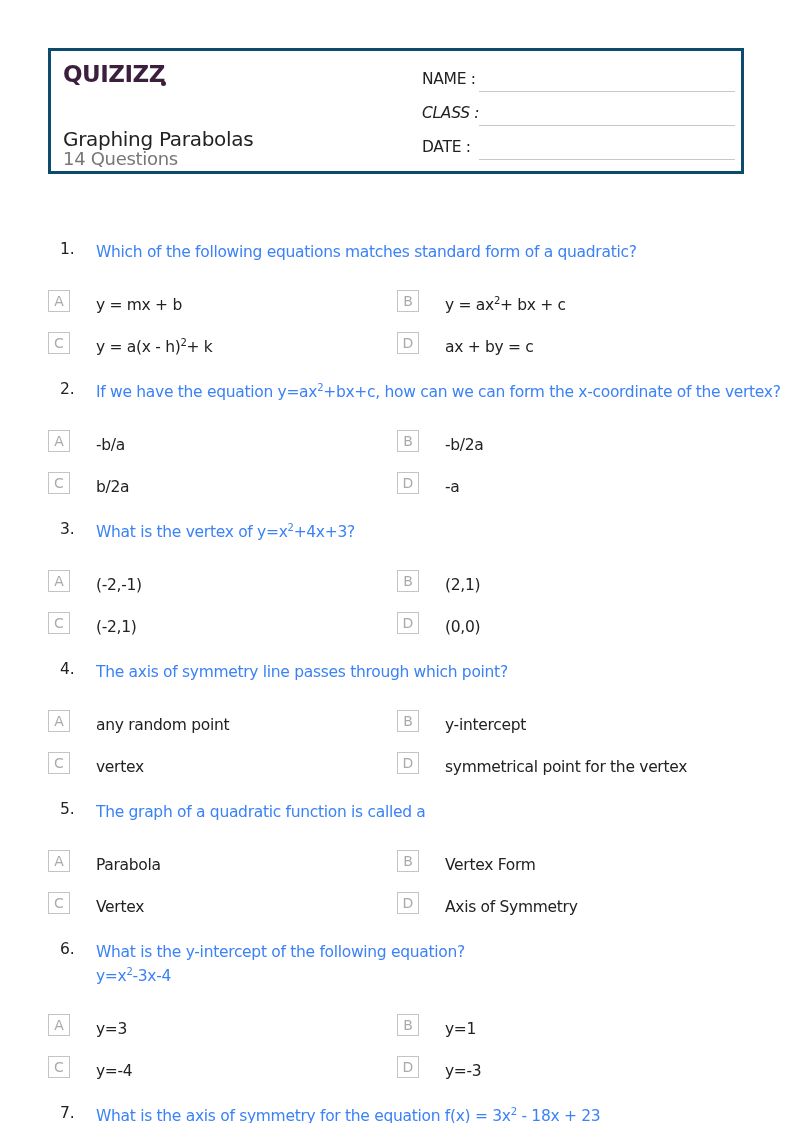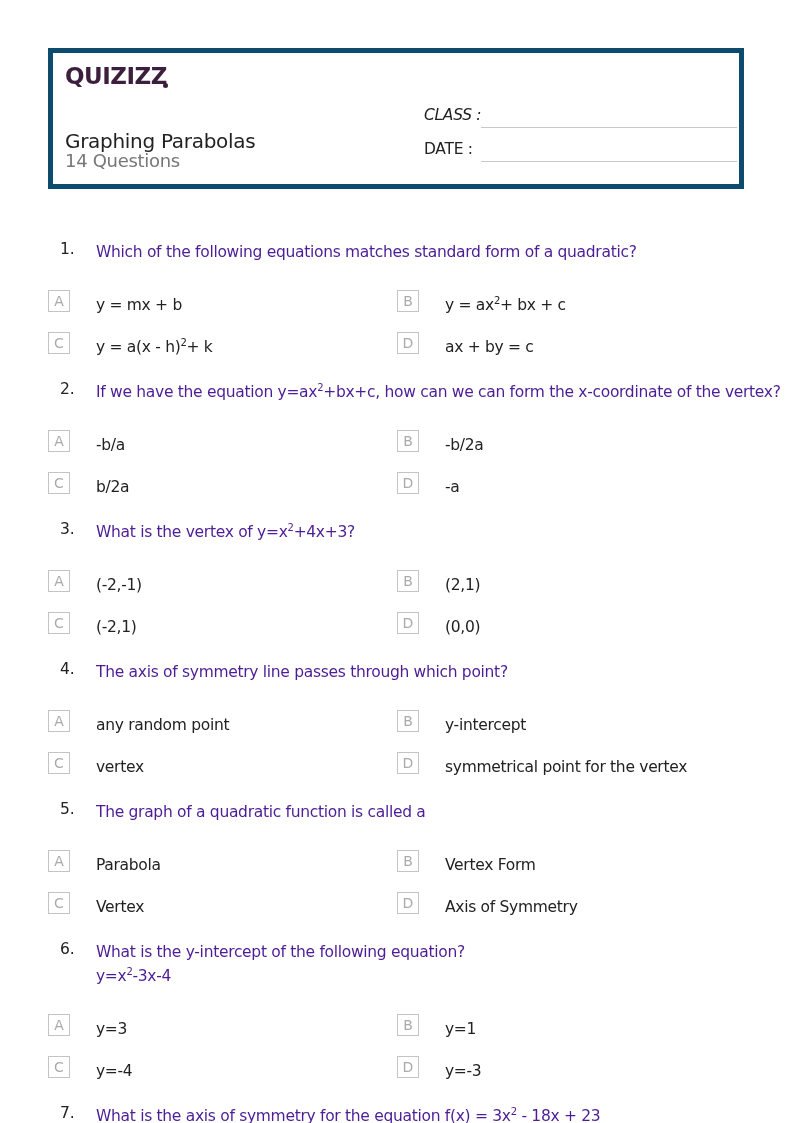--- a/index.html
+++ b/index.html
@@ -2,22 +2,22 @@
 <html><head>
   <meta charset="utf-8">
   <style>
     html, body { margin: 0; padding: 0; background: #ffffff; }
     body {
       width: 794px; height: 1123px; overflow: hidden; position: relative;
       font-family: "DejaVu Sans", "Liberation Sans", sans-serif;
       color: #222222;
     }
     .header-box {
-      position: absolute; left: 48px; top: 48px; width: 696px; height: 141px;
-      border: 5px solid #0c4a6e; box-sizing: border-box;
+      position: absolute; left: 48px; top: 48px; width: 696px; height: 126px;
+      border: 3px solid #0c4a6e; box-sizing: border-box;
     }
     .logo {
       position: absolute; left: 12px; top: 10px;
       font-family: "DejaVu Sans", sans-serif; font-weight: bold;
       font-size: 23px; letter-spacing: -0.5px; color: #3b1f3d;
     }
     .logo .q { position: relative; display: inline-block; }
     .logo .q::after {
       content: ""; position: absolute; right: -1px; bottom: 1px;
       width: 5px; height: 5px; border-radius: 50%; background: #3b1f3d;
@@ -41,21 +41,21 @@
       position: absolute; left: 57px; right: 0; bottom: 0; height: 0;
       border-bottom: 1px solid #c8c8c8;
     }
     .question {
       position: absolute; left: 0; width: 794px;
     }
     .q-num {
       position: absolute; left: 60px; top: 0; font-size: 15.5px; color: #222;
     }
     .q-text {
-      position: absolute; left: 96px; top: 0; font-size: 15.5px; color: #4c1d95;
+      position: absolute; left: 96px; top: 0; font-size: 15.5px; color: #3b82f6;
       letter-spacing: -0.3px; line-height: 24px; white-space: nowrap;
     }
     .q-text sup { font-size: 10px; vertical-align: 6px; line-height: 0; }
     .option {
       position: absolute; height: 24px;
     }
     .opt-letter {
       position: absolute; left: 0; top: 0; width: 22px; height: 22px;
       border: 1px solid #c4c4c4; box-sizing: border-box;
       font-size: 14px; color: #aaaaaa; text-align: center; line-height: 21px;
@@ -67,20 +67,24 @@
     .opt-text sup { font-size: 10px; vertical-align: 6px; line-height: 0; }
   </style>
 </head>
 <body>
 
 <div class="header-box">
   <div class="logo"><span class="q">QUIZIZZ</span></div>
   <div class="title">Graphing Parabolas</div>
   <div class="subtitle">14 Questions</div>
 
+  <div class="field" style="top:17px;">
+    <span class="label">NAME :</span>
+    <span class="line"></span>
+  </div>
   <div class="field" style="top:51px;font-style:italic;">
     <span class="label">CLASS :</span>
     <span class="line"></span>
   </div>
   <div class="field" style="top:85px;">
     <span class="label">DATE  :</span>
     <span class="line"></span>
   </div>
 </div>
 

